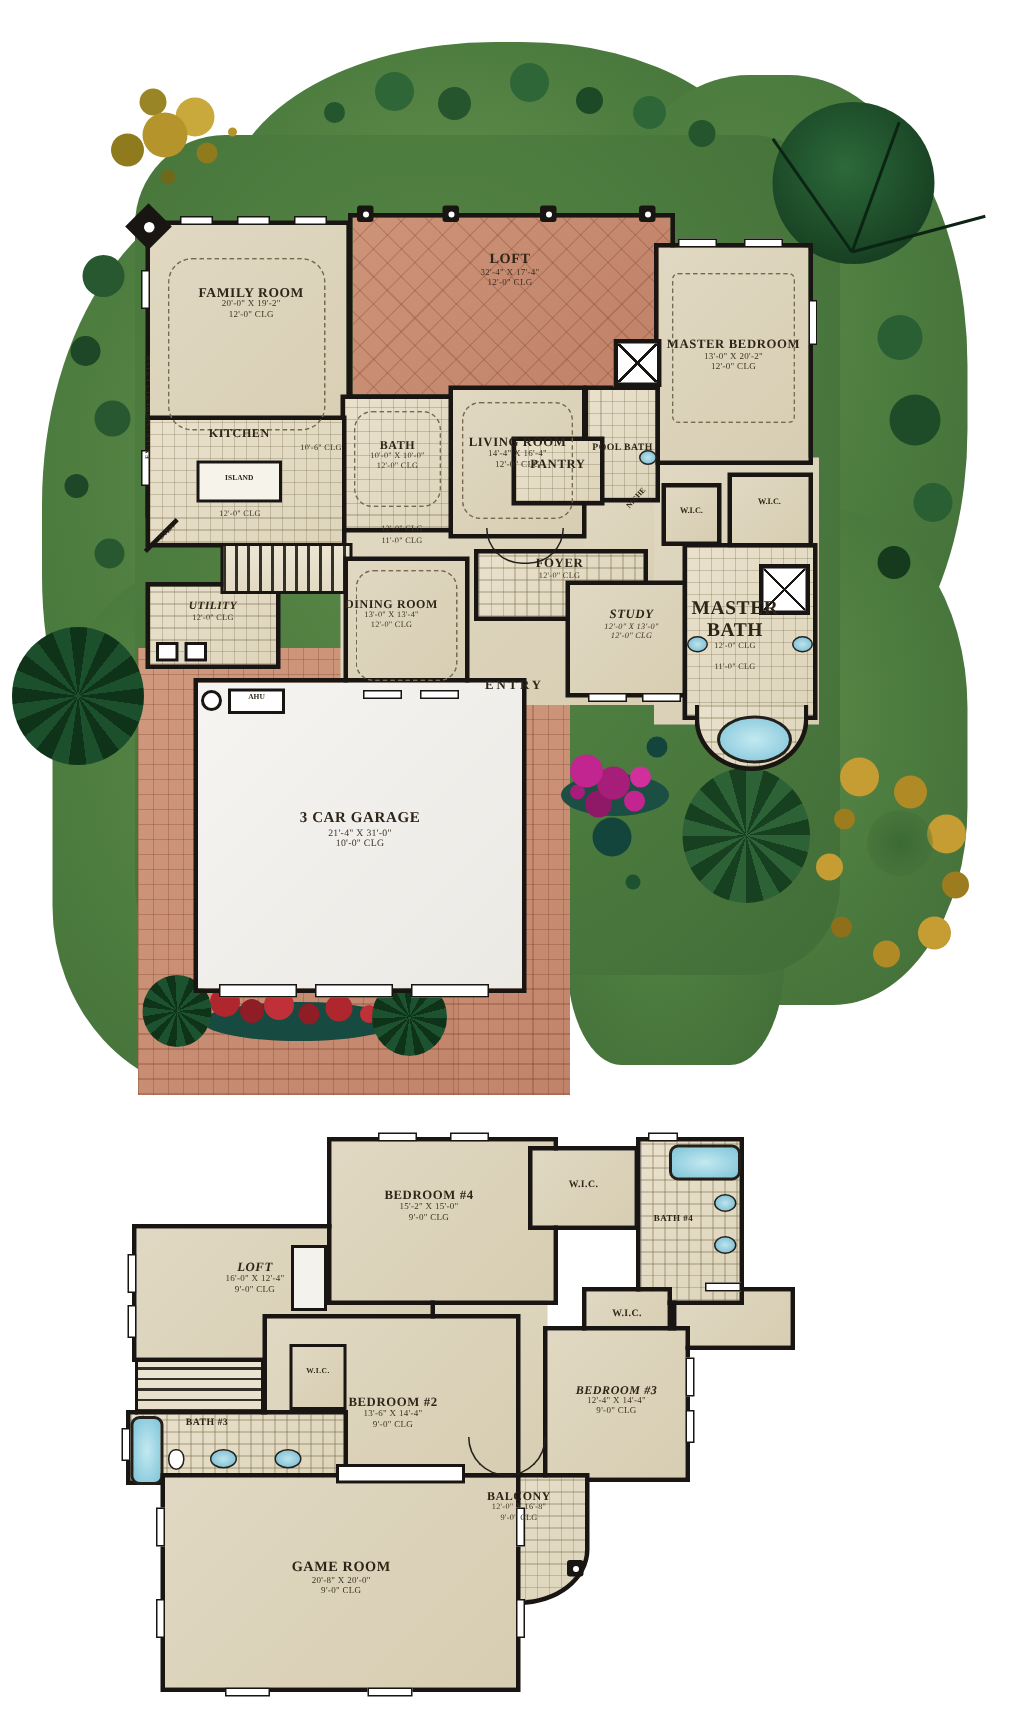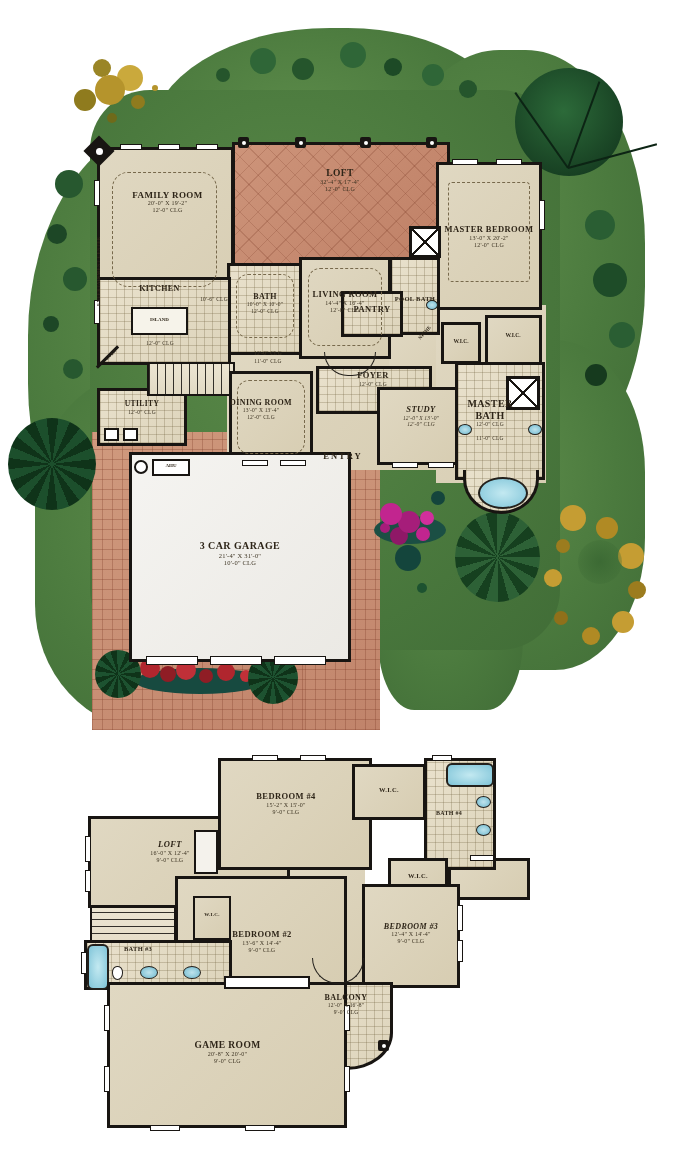--- a/index.html
+++ b/index.html
@@ -192,21 +192,21 @@
     <div class="rn" style="font-size:8px;">KITCHEN</div>
   </div>
   <div class="lbl xs" style="left:134px;top:317px;width:51px;">ISLAND</div>
   <div class="lbl rd" style="left:130px;top:340px;width:60px;font-size:5.5px;">12'-0" CLG</div>
   <div class="lbl rd" style="left:188px;top:296px;width:52px;font-size:5.5px;">10'-6" CLG</div>
   <div class="lbl" style="left:344px;top:305px;width:56px;">
     <div class="rn" style="font-size:8.5px;">PANTRY</div>
   </div>
   <div class="lbl xs" style="left:99px;top:352px;width:24px;transform:rotate(-45deg);font-size:4.5px;">OVEN</div>
   <div class="lbl" style="left:104px;top:400px;width:76px;">
-    <div class="rn" style="font-size:7.5px;">UTILITY</div>
+    <div class="rn" style="font-size:7.5px;font-style:italic;">UTILITY</div>
     <div class="rd" style="font-size:5.5px;">12'-0" CLG</div>
   </div>
   <div class="lbl rd" style="left:238px;top:350px;width:60px;font-size:5.5px;">12'-0" CLG</div>
   <div class="lbl rd" style="left:238px;top:358px;width:60px;font-size:5.5px;">11'-0" CLG</div>
   <div class="lbl" style="left:230px;top:398px;width:62px;">
     <div class="rn" style="font-size:8px;">DINING ROOM</div>
     <div class="rd" style="font-size:5.5px;">13'-0" X 13'-4"</div>
     <div class="rd" style="font-size:5.5px;">12'-0" CLG</div>
   </div>
   <div class="lbl" style="left:338px;top:371px;width:70px;">
@@ -215,21 +215,21 @@
   </div>
   <div class="lbl" style="left:382px;top:405px;width:78px;font-style:italic;">
     <div class="rn" style="font-size:8.5px;">STUDY</div>
     <div class="rd" style="font-size:5.5px;">12'-0" X 13'-0"</div>
     <div class="rd" style="font-size:5.5px;">12'-0" CLG</div>
   </div>
   <div class="lbl xs" style="left:410px;top:330px;width:30px;transform:rotate(-48deg);">NICHE</div>
   <div class="lbl xs" style="left:443px;top:338px;width:36px;font-size:5.5px;">W.I.C.</div>
   <div class="lbl xs" style="left:488px;top:332px;width:50px;font-size:5.5px;">W.I.C.</div>
   <div class="lbl" style="left:458px;top:398px;width:64px;">
-    <div class="rn" style="font-size:10px;">MASTER BATH</div>
+    <div class="rn" style="font-size:13px;">MASTER BATH</div>
     <div class="rd" style="font-size:5.5px;">12'-0" CLG</div>
     <div class="rd" style="font-size:5.5px;margin-top:8px;">11'-0" CLG</div>
   </div>
   <div class="lbl rn" style="left:312px;top:452px;width:62px;font-size:8.5px;letter-spacing:2px;">ENTRY</div>
   <div class="lbl" style="left:165px;top:540px;width:150px;text-align:center;">
     <div class="rn" style="font-size:10px;">3 CAR GARAGE</div>
     <div class="rd" style="font-size:6.5px;">21'-4" X 31'-0"</div>
     <div class="rd" style="font-size:6.5px;">10'-0" CLG</div>
   </div>
   <div class="lbl xs" style="left:153px;top:463px;width:36px;font-size:5px;">AHU</div>

